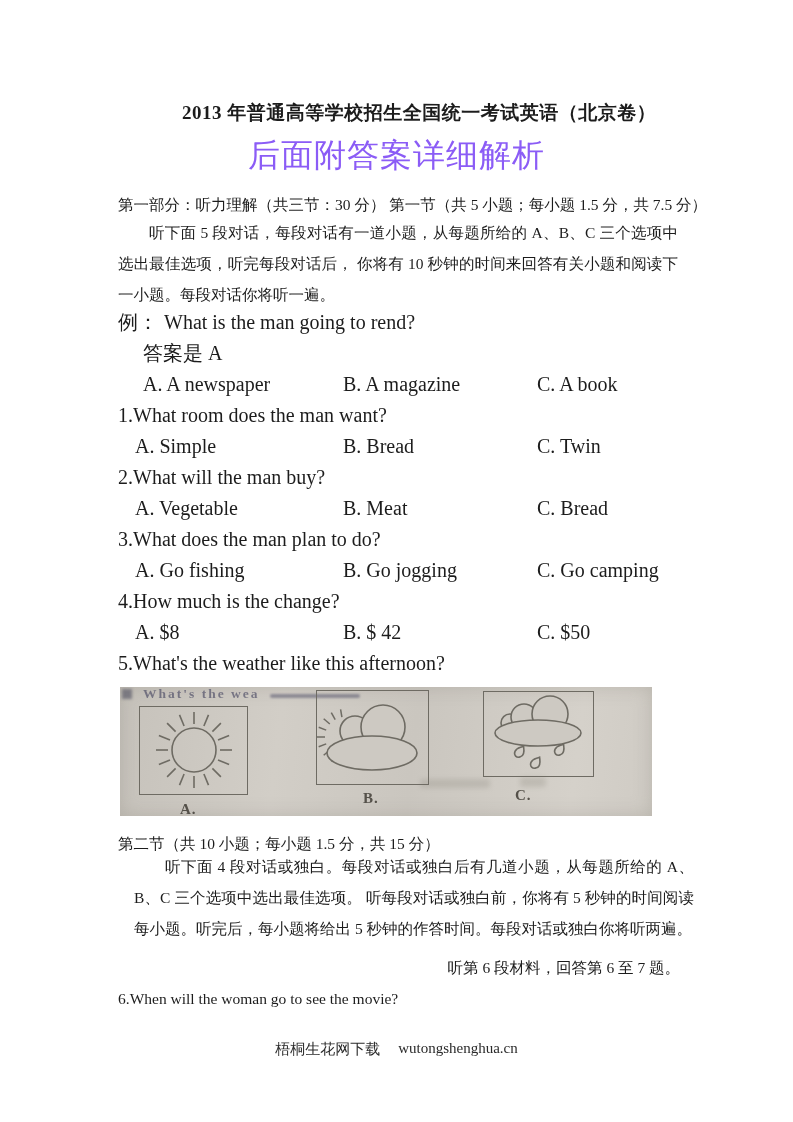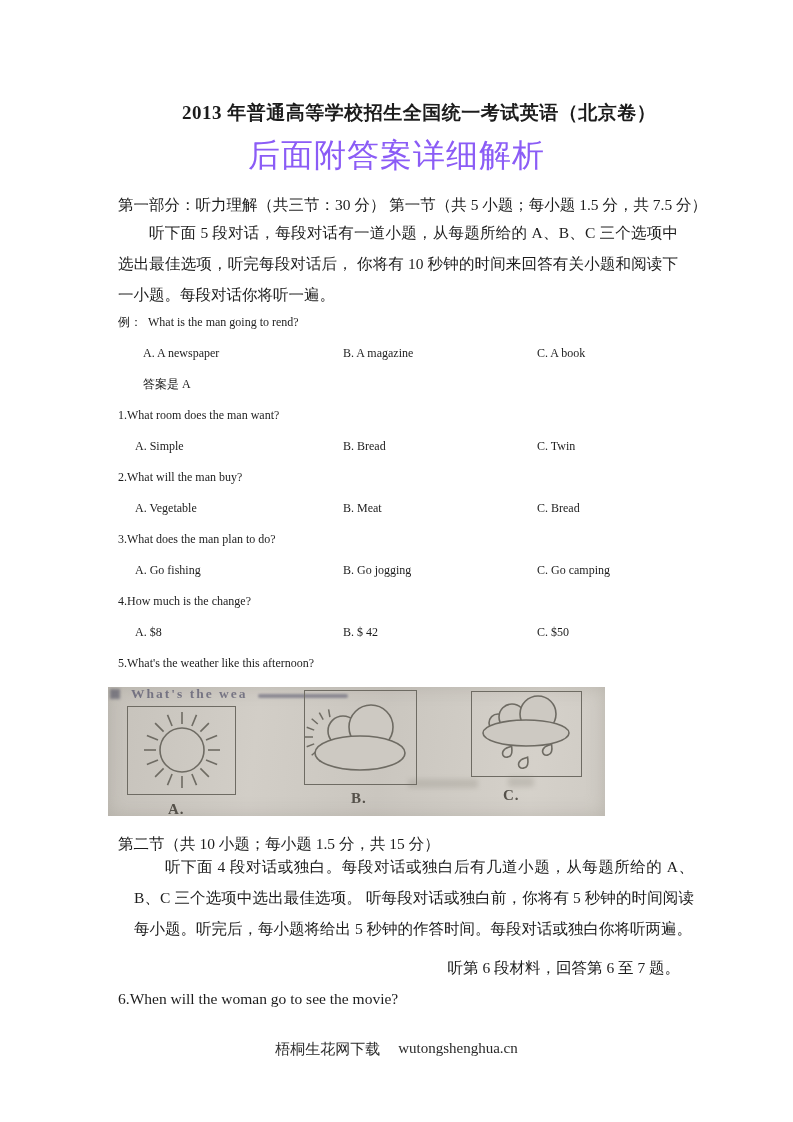--- a/index.html
+++ b/index.html
@@ -37,34 +37,35 @@
     position:absolute;left:118px;width:560px;
     line-height:31px;font-size:15.5px;
     text-align:justify;text-indent:2em;
     margin:0;
   }
   #sec1-head{top:189px;}
   #para1{top:217px;}
   .qa-stack{
     position:absolute;top:307px;left:118px;width:562px;
   }
-  .row{position:relative;height:31px;line-height:31px;font-size:12px;}
+  .row{position:relative;height:31px;line-height:31px;font-size:20px;}
   .row .optA{position:absolute;left:17px;}
   .row .optB{position:absolute;left:225px;}
   .row .optC{position:absolute;left:419px;}
   .row.ex .optA{left:25px;}
   .row .indent{position:absolute;left:25px;}
   .ex-label{margin-right:6px;}
 
   
   .scan{
-    position:absolute;left:108px;top:687px;width:497px;height:129px;
+    position:absolute;left:120px;top:687px;width:497px;height:129px;
     background:linear-gradient(97deg,#c6c2bb 0%,#d2cec7 30%,#cac6bf 55%,#d5d1ca 85%,#cfcbc4 100%);
     overflow:hidden;
     box-shadow:inset 0 0 18px rgba(120,115,105,.25);
+    padding-left:35px;
   }
   .scan-header{
     position:absolute;left:23px;top:-1px;
     font-size:13.5px;font-weight:bold;
     color:#3f3f5c;opacity:.6;
     filter:blur(.7px);
     letter-spacing:2px;
     white-space:nowrap;
   }
   .scan-header-dash{
@@ -118,27 +119,27 @@
   <h1 class="exam-title">2013 年普通高等学校招生全国统一考试英语（北京卷）</h1>
   <h2 class="notice">后面附答案详细解析</h2>
 
   <div class="line" id="sec1-head">第一部分：听力理解（共三节：30 分）  第一节（共 5 小题；每小题 1.5 分，共 7.5 分）</div>
   <p class="para" id="para1">听下面 5 段对话，每段对话有一道小题，从每题所给的 A、B、C 三个选项中选出最佳选项，听完每段对话后， 你将有 10 秒钟的时间来回答有关小题和阅读下一小题。每段对话你将听一遍。</p>
 
   <div class="qa-stack">
     <div class="row">
       <span class="ex-label">例：</span><span>What is the man going to rend?</span>
     </div>
+    <div class="row">
+      <span class="indent">答案是 A</span>
+    </div>
     <div class="row ex">
       <span class="optA">A. A newspaper</span>
       <span class="optB">B. A magazine</span>
       <span class="optC">C. A book</span>
-    </div>
-    <div class="row">
-      <span class="indent">答案是 A</span>
     </div>
 
     <div class="row">1.What room does the man want?</div>
     <div class="row">
       <span class="optA">A. Simple</span>
       <span class="optB">B. Bread</span>
       <span class="optC">C. Twin</span>
     </div>
 
     <div class="row">2.What will the man buy?</div>

